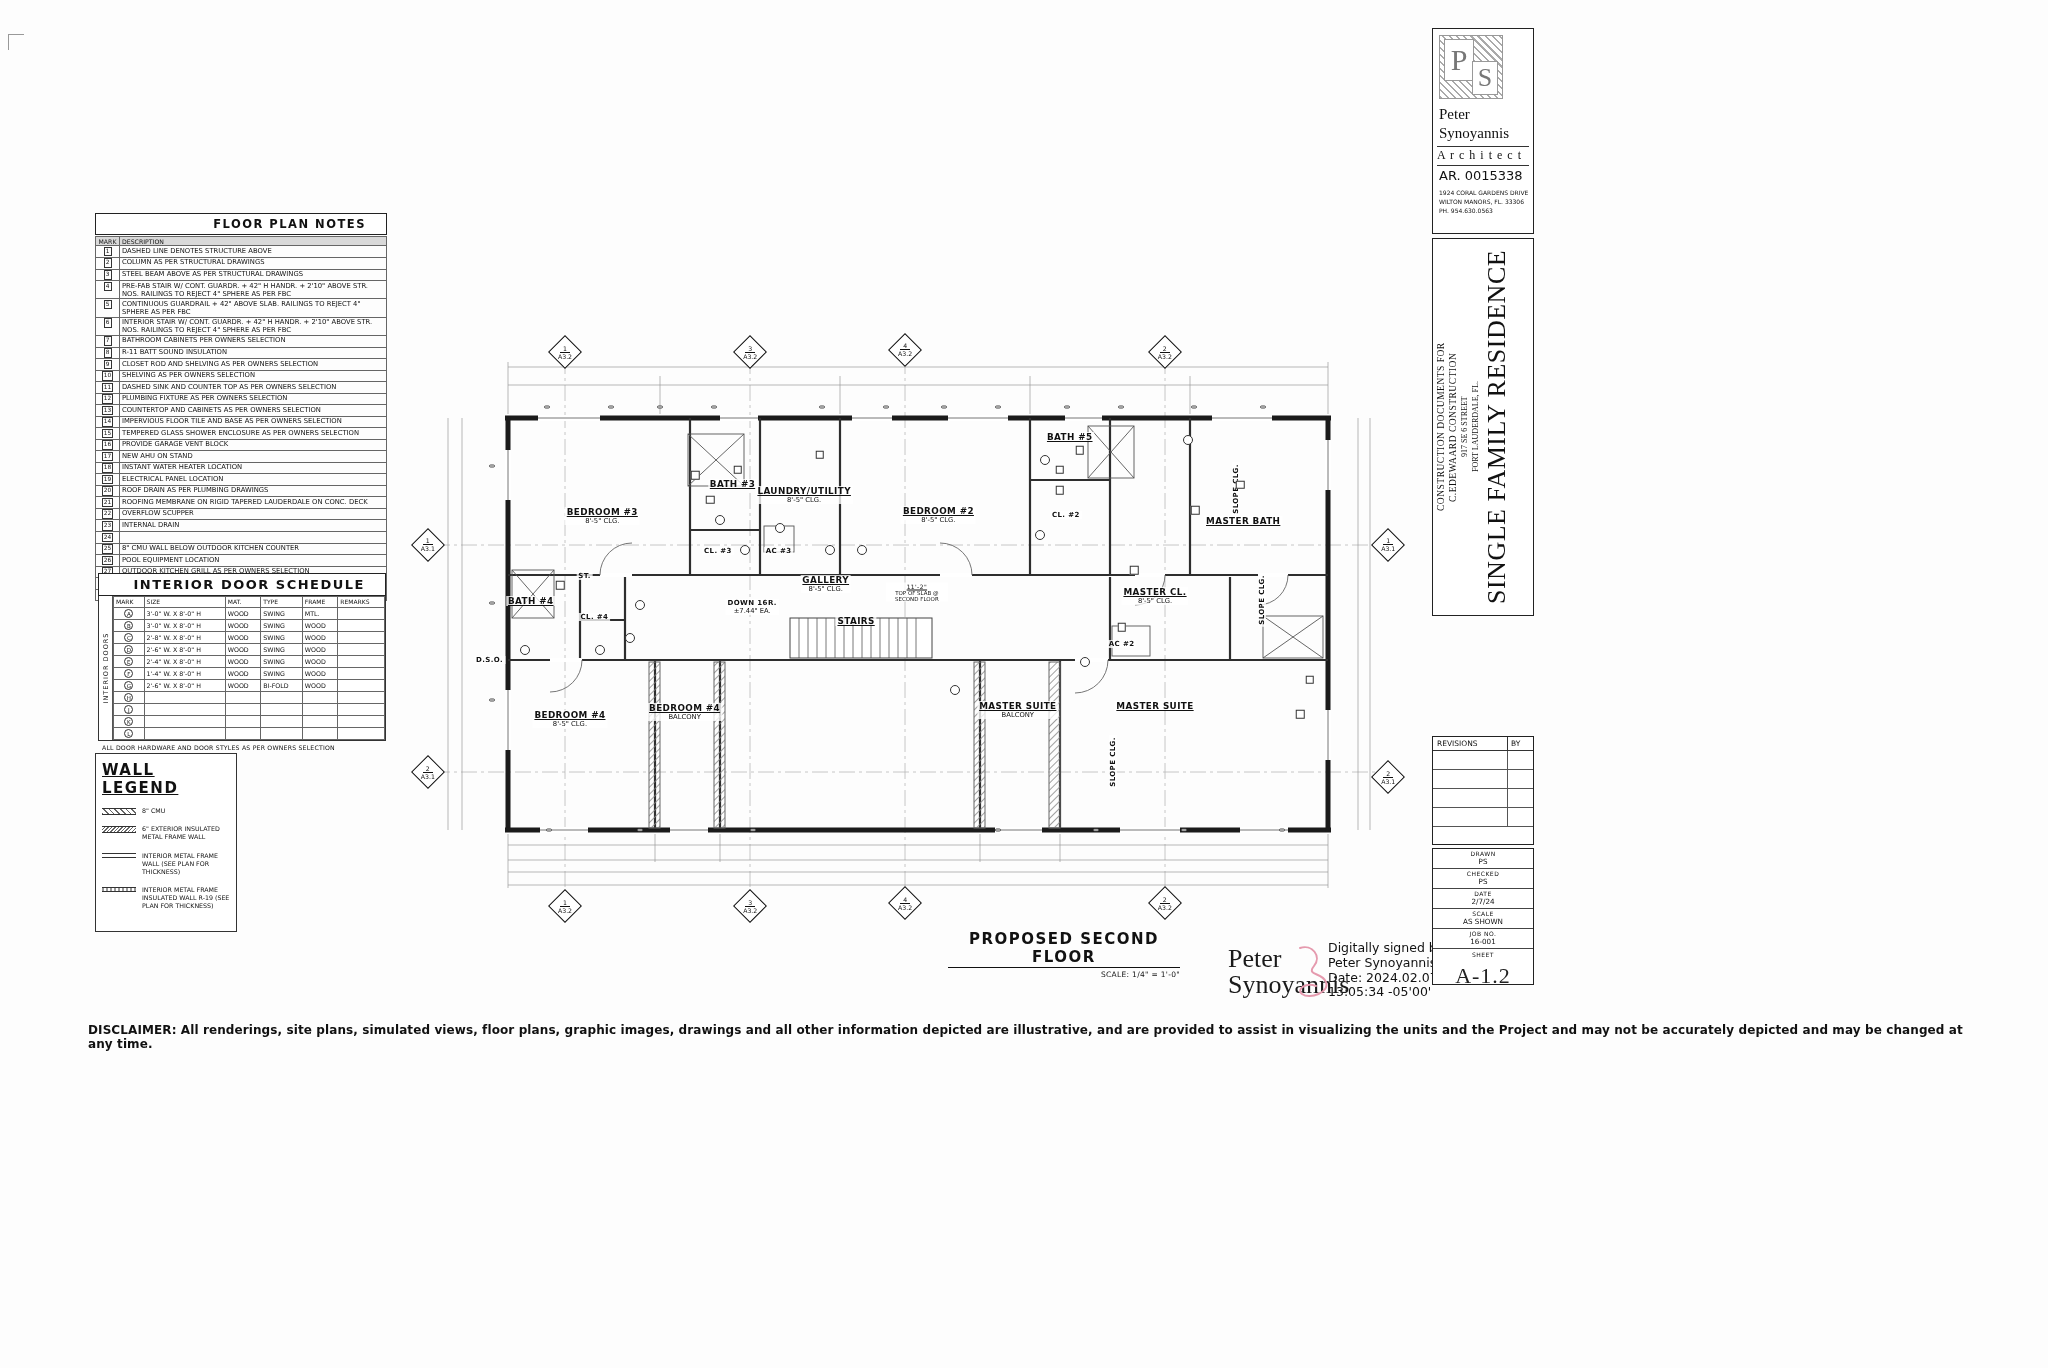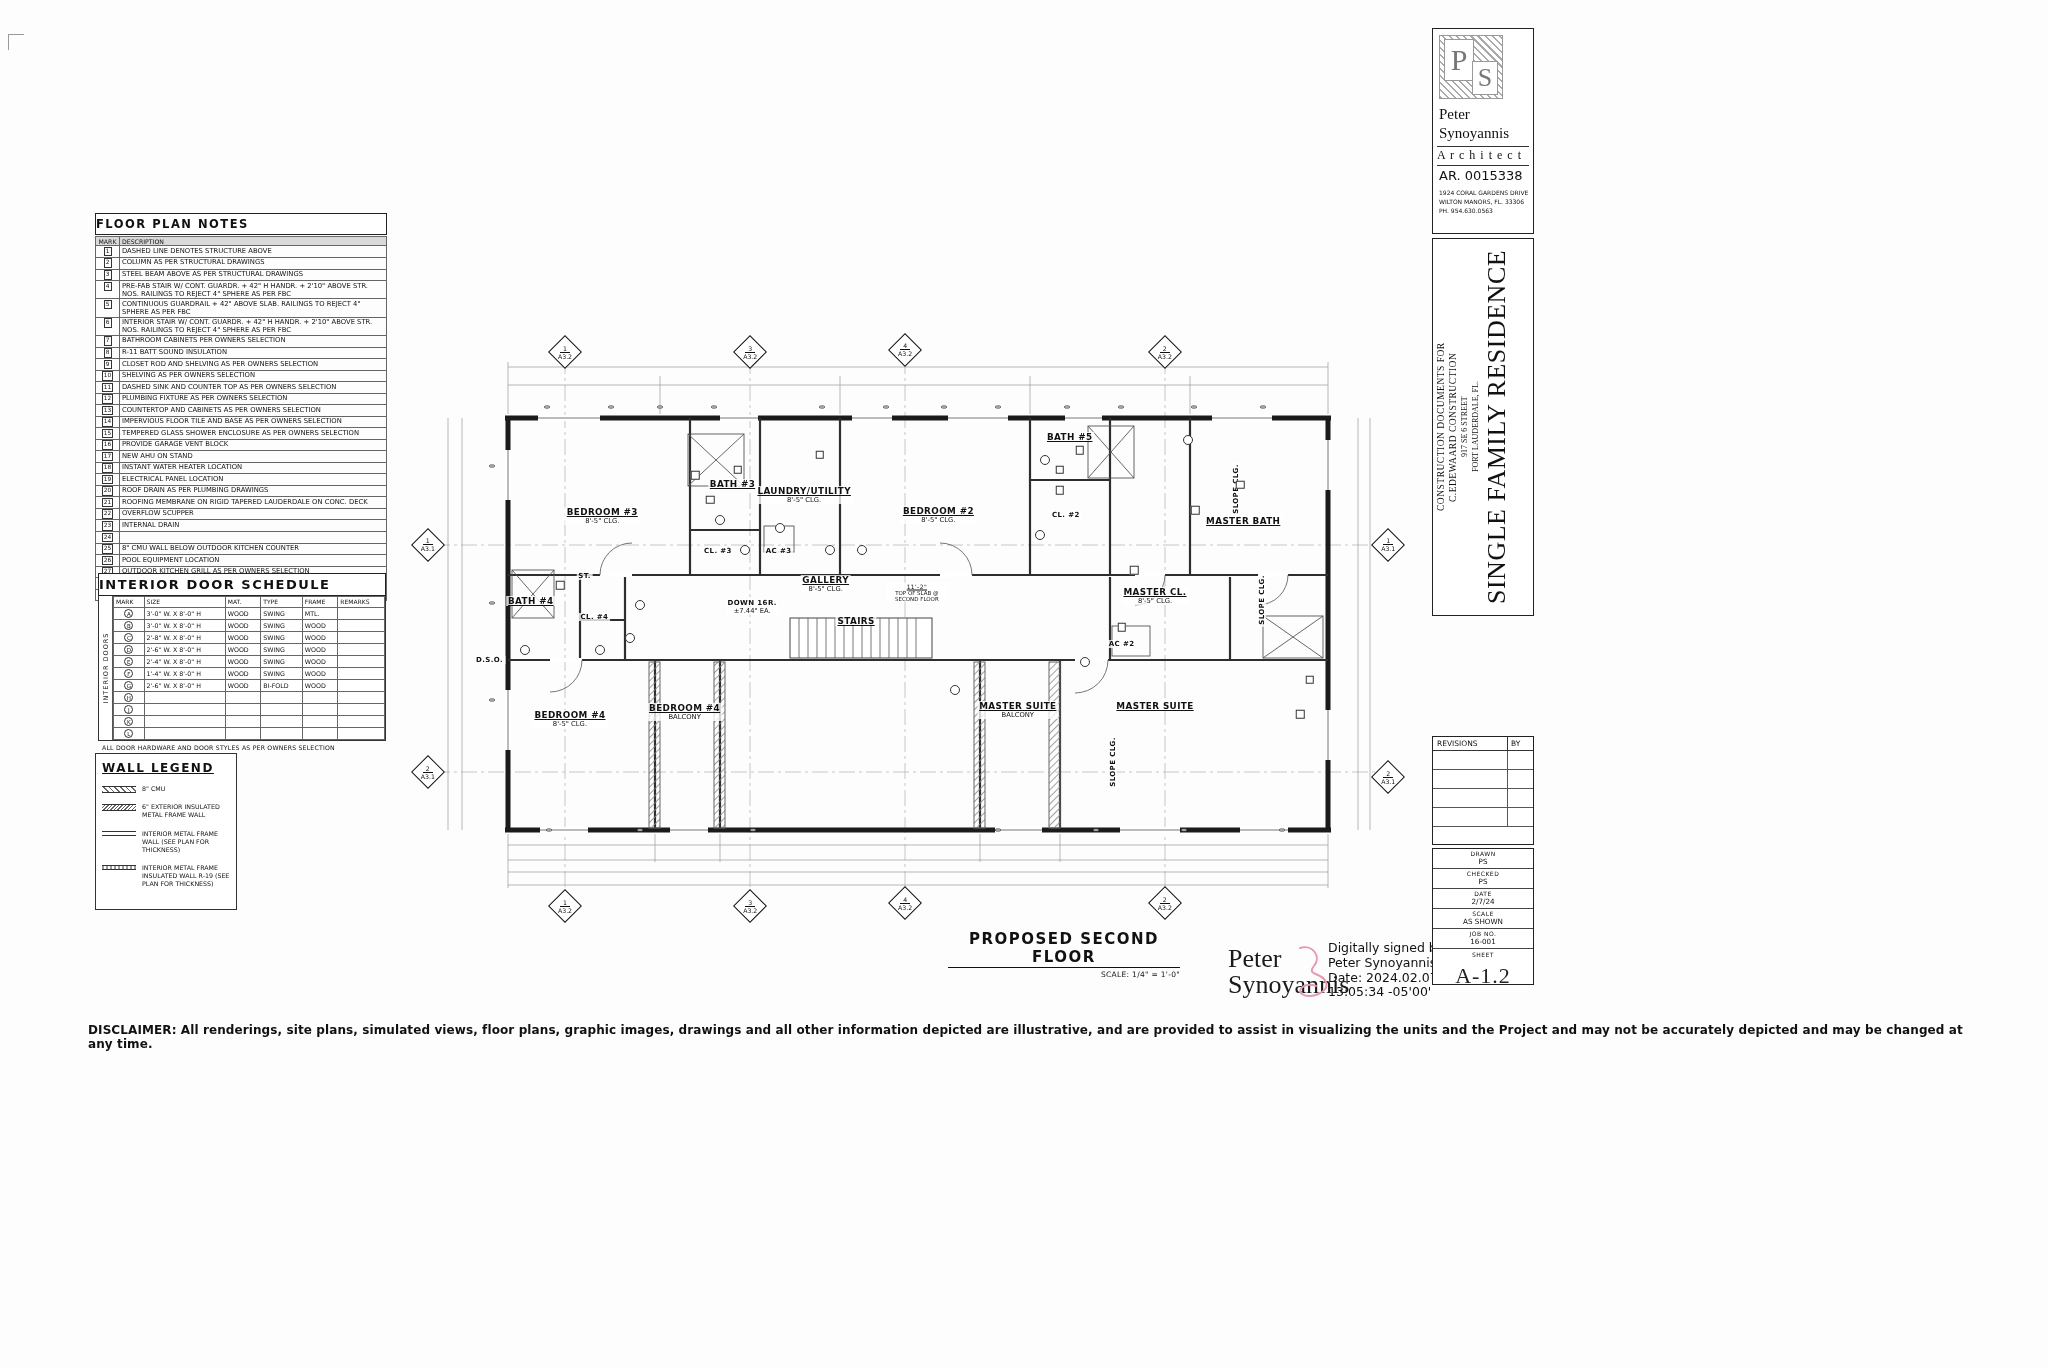--- a/index.html
+++ b/index.html
@@ -7,21 +7,21 @@
               font-family:"DejaVu Sans", sans-serif; color:#111; }
   .abs { position:absolute; }
 
   
   .crop-tl { left:8px; top:34px; width:16px; height:16px;
              border-left:1.5px solid #999; border-top:1.5px solid #999; }
 
   
   .notes-panel { left:95px; top:213px; width:292px; }
   .panel-title { display:block; border:1.5px solid #222; font-weight:bold;
-                 font-size:11.5px; letter-spacing:1.5px; padding:3px 0; background:#fff; }
+                 font-size:11.5px; letter-spacing:1.5px; padding:3px 20px; background:#fff;text-align:right; }
   .notes-table { width:100%; border-collapse:collapse; font-size:6.8px; line-height:1.2; margin-top:1px; }
   .notes-table td { border:0.75px solid #666; padding:0.5px 2px; vertical-align:top; }
   .notes-head td { background:#d9d9d9; font-size:6.2px; }
   .mark-cell { width:24px; text-align:center; }
   .mark-box { display:inline-block; border:0.75px solid #333; min-width:8px; padding:0 1px;
               font-size:5.8px; text-align:center; line-height:1.3; }
 
   .door-panel { left:98px; top:573px; width:288px; }
   .door-title { font-size:13px; }
   .door-body { display:flex; border:1px solid #333; border-top:none; background:#fff; }
@@ -30,21 +30,21 @@
                     transform:translate(-50%,-50%) rotate(-90deg);
                     font-size:6.5px; letter-spacing:1px; white-space:nowrap; }
   .door-table { flex:1; border-collapse:collapse; font-size:6.3px; }
   .door-table td, .door-table th { border:0.75px solid #666; padding:1px 2px; height:10.5px; text-align:left; font-weight:normal; }
   .door-table th { font-size:6px; }
   .circle-mark { display:inline-block; width:9px; height:9px; border:0.75px solid #333;
                  border-radius:50%; font-size:5.5px; line-height:8.5px; text-align:center; }
   .door-note { font-size:6.2px; margin-top:3px; padding-left:4px; letter-spacing:0.2px; }
 
   .wall-legend { left:95px; top:753px; width:142px; border:1px solid #333; padding:7px 6px 10px; background:#fff; }
-  .wl-title { font-size:12px; font-weight:bold; letter-spacing:1.5px; text-decoration:underline; margin-bottom:10px; }
+  .wl-title { font-size:15px; font-weight:bold; letter-spacing:1.5px; text-decoration:underline; margin-bottom:10px; }
   .wl-item { display:flex; gap:6px; margin-bottom:10px; align-items:flex-start; }
   .wl-swatch { width:34px; height:7px; flex:none; margin-top:1px; }
   .sw-cmu   { border-top:1px solid #333; border-bottom:1px solid #333;
               background:repeating-linear-gradient(45deg,#666 0 1px,transparent 1px 4px); }
   .sw-hatch { border-top:1px solid #333; border-bottom:1px solid #333;
               background:repeating-linear-gradient(-45deg,#666 0 1px,transparent 1px 2.5px); }
   .sw-double{ height:5px; border-top:1px solid #333; border-bottom:1px solid #333; }
   .sw-insul { height:5px; border-top:1px solid #333; border-bottom:1px solid #333;
               background:repeating-linear-gradient(90deg,#999 0 2px,transparent 2px 4px); }
   .wl-label { font-size:6.3px; line-height:1.3; }

